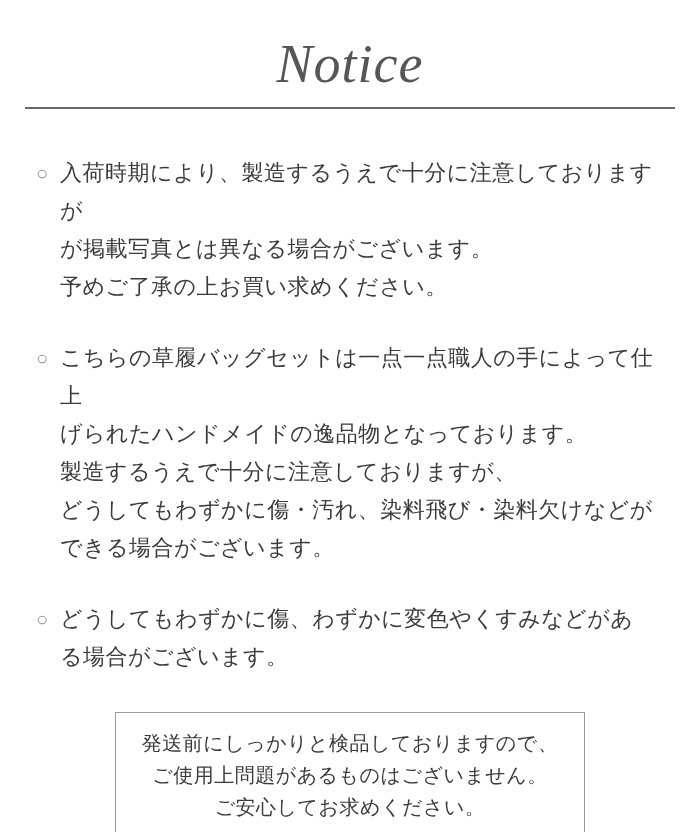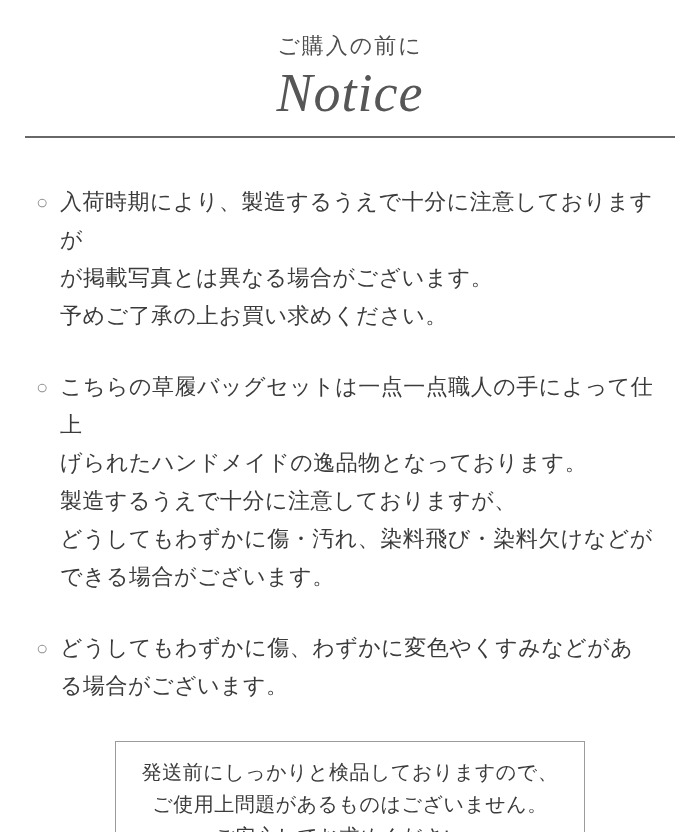--- a/index.html
+++ b/index.html
@@ -89,21 +89,20 @@
     white-space: pre-line;
     letter-spacing: 0.5px;
   }
 </style>
 </head>
 <body>
 
 <div class="page">
 
   <div class="header">
-    <div class="subtitle">ご購入の前に</div>
     <h1 class="title">Notice</h1>
     <div class="rule"></div>
   </div>
 
   <ul class="notes">
     <li class="note">
       <span class="bullet">○</span>
       <div class="note-text">入荷時期により、製造するうえで十分に注意しておりますが
 が掲載写真とは異なる場合がございます。
 予めご了承の上お買い求めください。</div>

